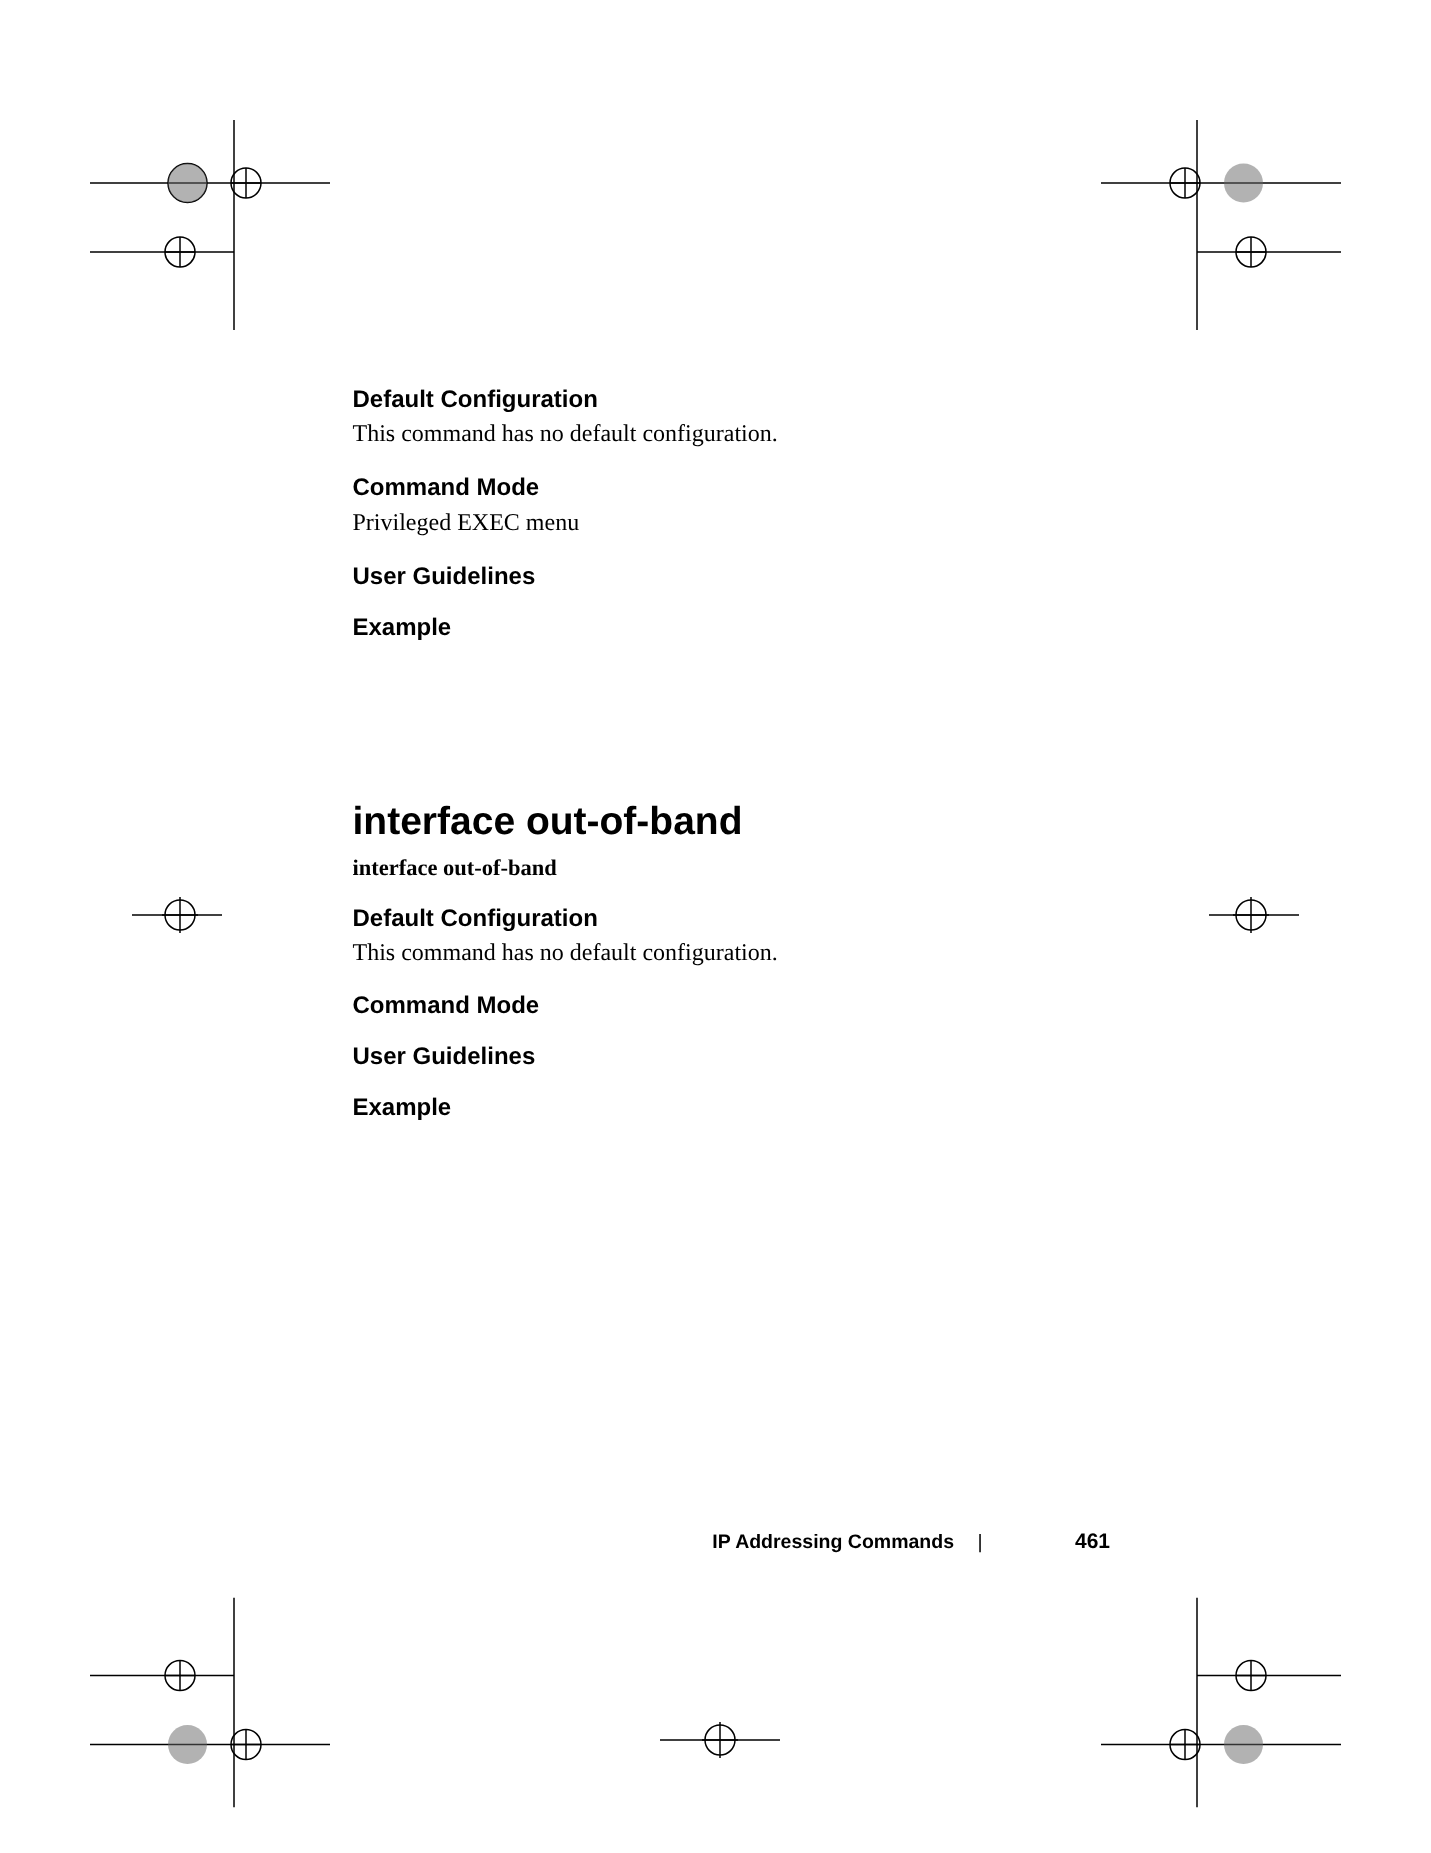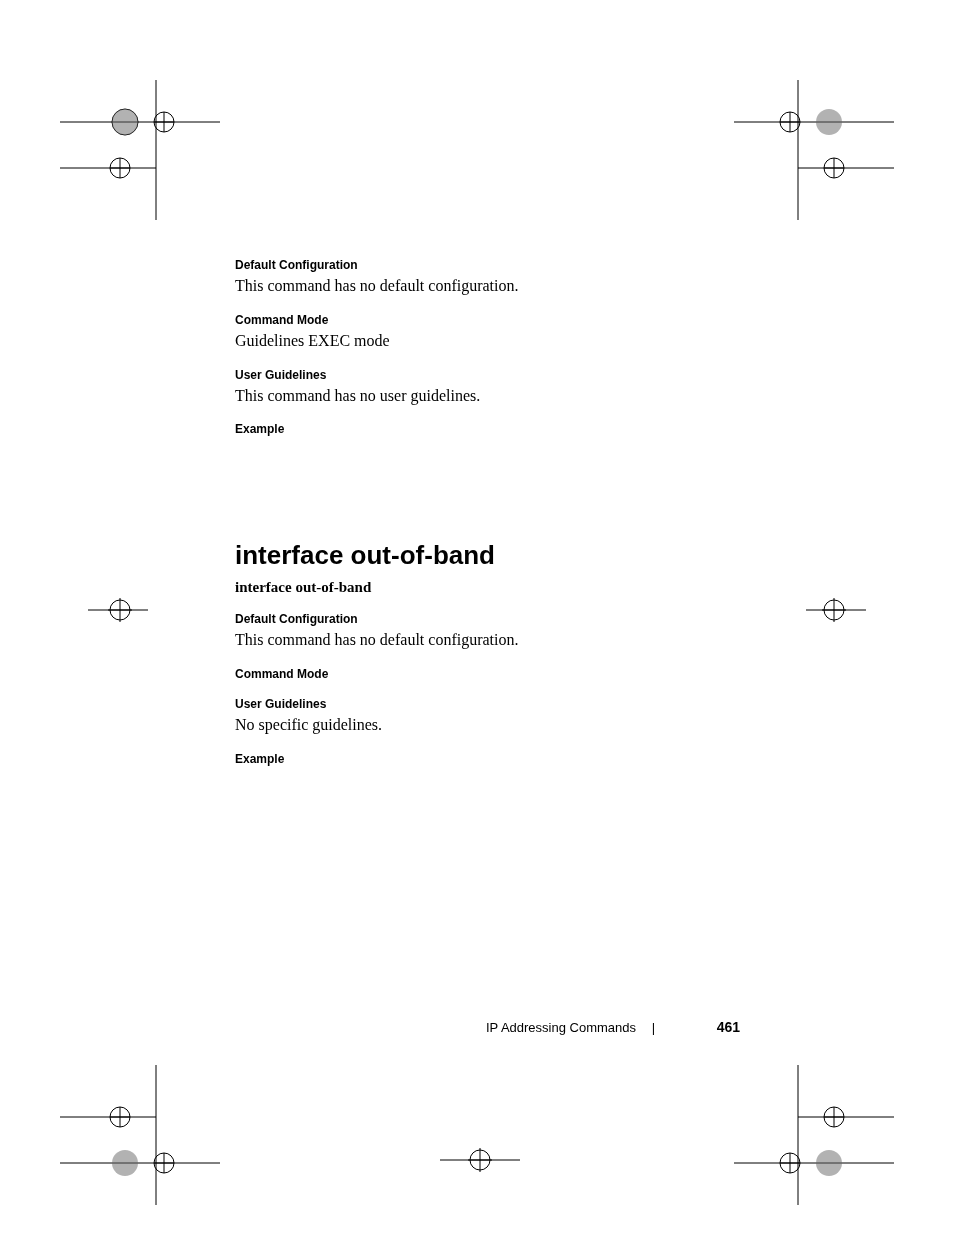--- a/index.html
+++ b/index.html
@@ -21,41 +21,41 @@
   h2.section-title {
     font-family: "Arial Black", Arial, sans-serif;
     font-weight: 900;
     font-size: 26px;
     margin: 20px 0 8px 0;
     letter-spacing: 0px;
   }
   h3.sub-heading {
     font-family: Arial, sans-serif;
     font-weight: 900;
-    font-size: 12px;
+    font-size: 16px;
     margin: 16px 0 4px 0;
   }
   p.body {
     font-size: 16px;
     margin: 0 0 8px 0;
     line-height: 1.3;
   }
   .bold-inline { font-weight: bold; }
   .syntax-line { font-weight: bold; font-size: 15px; margin: 0 0 8px 0; }
 
   .footer {
     position: absolute;
     left: 0;
     top: 1019px;
     width: 740px;
     text-align: right;
     font-family: Arial, sans-serif;
     font-size: 13px;
   }
-  .footer .title { font-weight: normal; }
+  .footer .title { font-weight: bold; }
   .footer .sep { margin: 0 12px; font-weight: normal; }
   .footer .pg { font-weight: 900; font-size: 14px; margin-left: 46px; }
 
   
   .mark { position: absolute; }
 
 </style>
 </head>
 <body>
 
@@ -132,40 +132,38 @@
   <line x1="28" y1="8" x2="28" y2="32" stroke="#000"></line>
   <line x1="0" y1="20" x2="60" y2="20" stroke="#000"></line>
 </svg>
 
 <div class="page">
 
   <h3 class="sub-heading" style="margin-top:0">Default Configuration</h3>
   <p class="body">This command has no default configuration.</p>
 
   <h3 class="sub-heading">Command Mode</h3>
-  <p class="body">Guidelines EXEC mode</p>
+  <p class="body">Privileged EXEC menu</p>
 
   <h3 class="sub-heading">User Guidelines</h3>
-  <p class="body">This command has no user guidelines.</p>
 
   <h3 class="sub-heading">Example</h3>
 
   <div style="height:80px"></div>
 
   <h2 class="section-title">interface out-of-band</h2>
 
   <p class="syntax-line">interface out-of-band</p>
 
   <h3 class="sub-heading">Default Configuration</h3>
   <p class="body">This command has no default configuration.</p>
 
   <h3 class="sub-heading">Command Mode</h3>
 
   <h3 class="sub-heading">User Guidelines</h3>
-  <p class="body">No specific guidelines.</p>
 
   <h3 class="sub-heading">Example</h3>
 
 </div>
 
 <div class="footer">
   <span class="title">IP Addressing Commands</span>
   <span class="sep">|</span>
   <span class="pg">461</span>
 </div>

